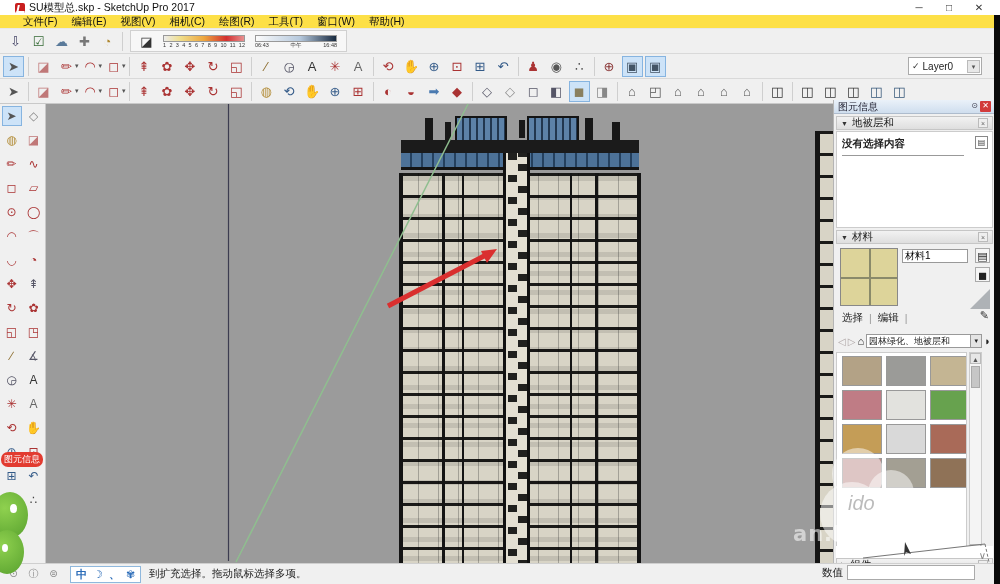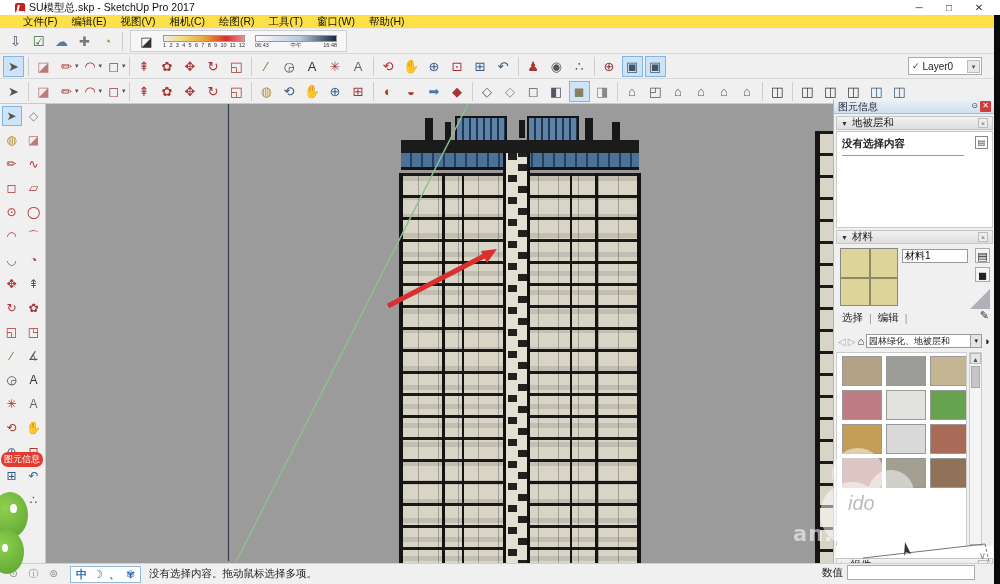--- a/index.html
+++ b/index.html
@@ -503,21 +503,21 @@
       <span class="sb-circ">⊙</span>
       <span class="sb-circ">ⓘ</span>
       <span class="sb-circ">⊜</span>
     </span>
   <div id="ime-box">
       <span class="ime-it">中</span>
       <span class="ime-it">☽</span>
       <span class="ime-it">、</span>
       <span class="ime-it">✾</span>
     </div>
-  <span id="sb-hint">没有选择内容。拖动鼠标选择多项。</span>
+  <span id="sb-hint">到扩充选择。拖动鼠标选择多项。</span>
 </div>
 <div id="measure" class="abs">
   <span id="measure-label">数值</span>
   <input id="measure-input" style="">
 </div>
 
 <div id="black-strip" class="abs"></div>
 <div id="mascot-badge" class="abs">图元信息</div>
 <div class="abs mascot-blob" style="left:-8px;top:492px;width:36px;height:46px;"></div>
 <div class="abs mascot-blob" style="left:-10px;top:530px;width:34px;height:44px;"></div>

